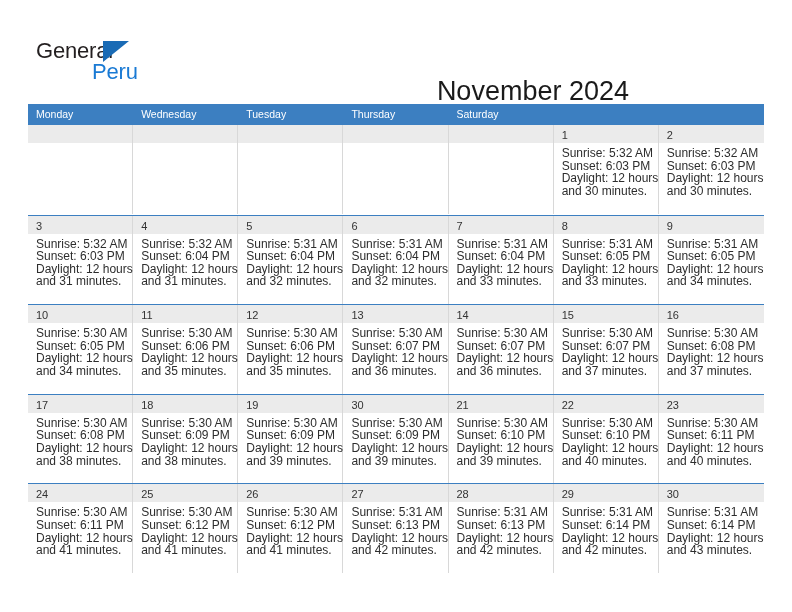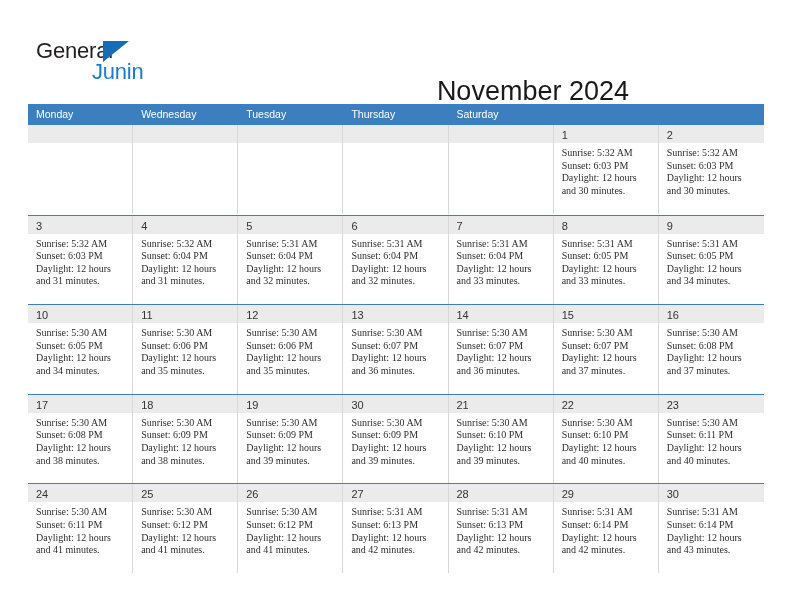--- a/index.html
+++ b/index.html
@@ -128,41 +128,40 @@
     padding-left: 8px;
     box-sizing: border-box;
   }
   .day-num {
     font-size: 11px;
     color: #333333;
     line-height: 18px;
   }
   .day-info {
     padding: 4px 4px 0 8px;
-    font-size: 10px;
+    font-size: 12px;
     line-height: 12.6px;
     color: #2d2d2d;
-    font-family: Liberation Serif, serif;
   }
   .day-info div {
     white-space: nowrap;
   }
   .day-cell.empty .day-num-strip {
     background: #ebebeb;
   }
 </style>
 </head>
 <body>
 
 <div class="page-header">
 
   <div class="brand-logo">
     <span class="brand-general">General</span>
     <span class="brand-triangle"></span>
-    <span class="brand-blue">Junin</span>
+    <span class="brand-blue">Peru</span>
   </div>
 
   <div class="title-block">
     <div class="cal-title">November 2024</div>
     <div class="cal-subtitle">Ondores, Junin, Peru</div>
   </div>
 
 </div>
 
 <div class="calendar">

